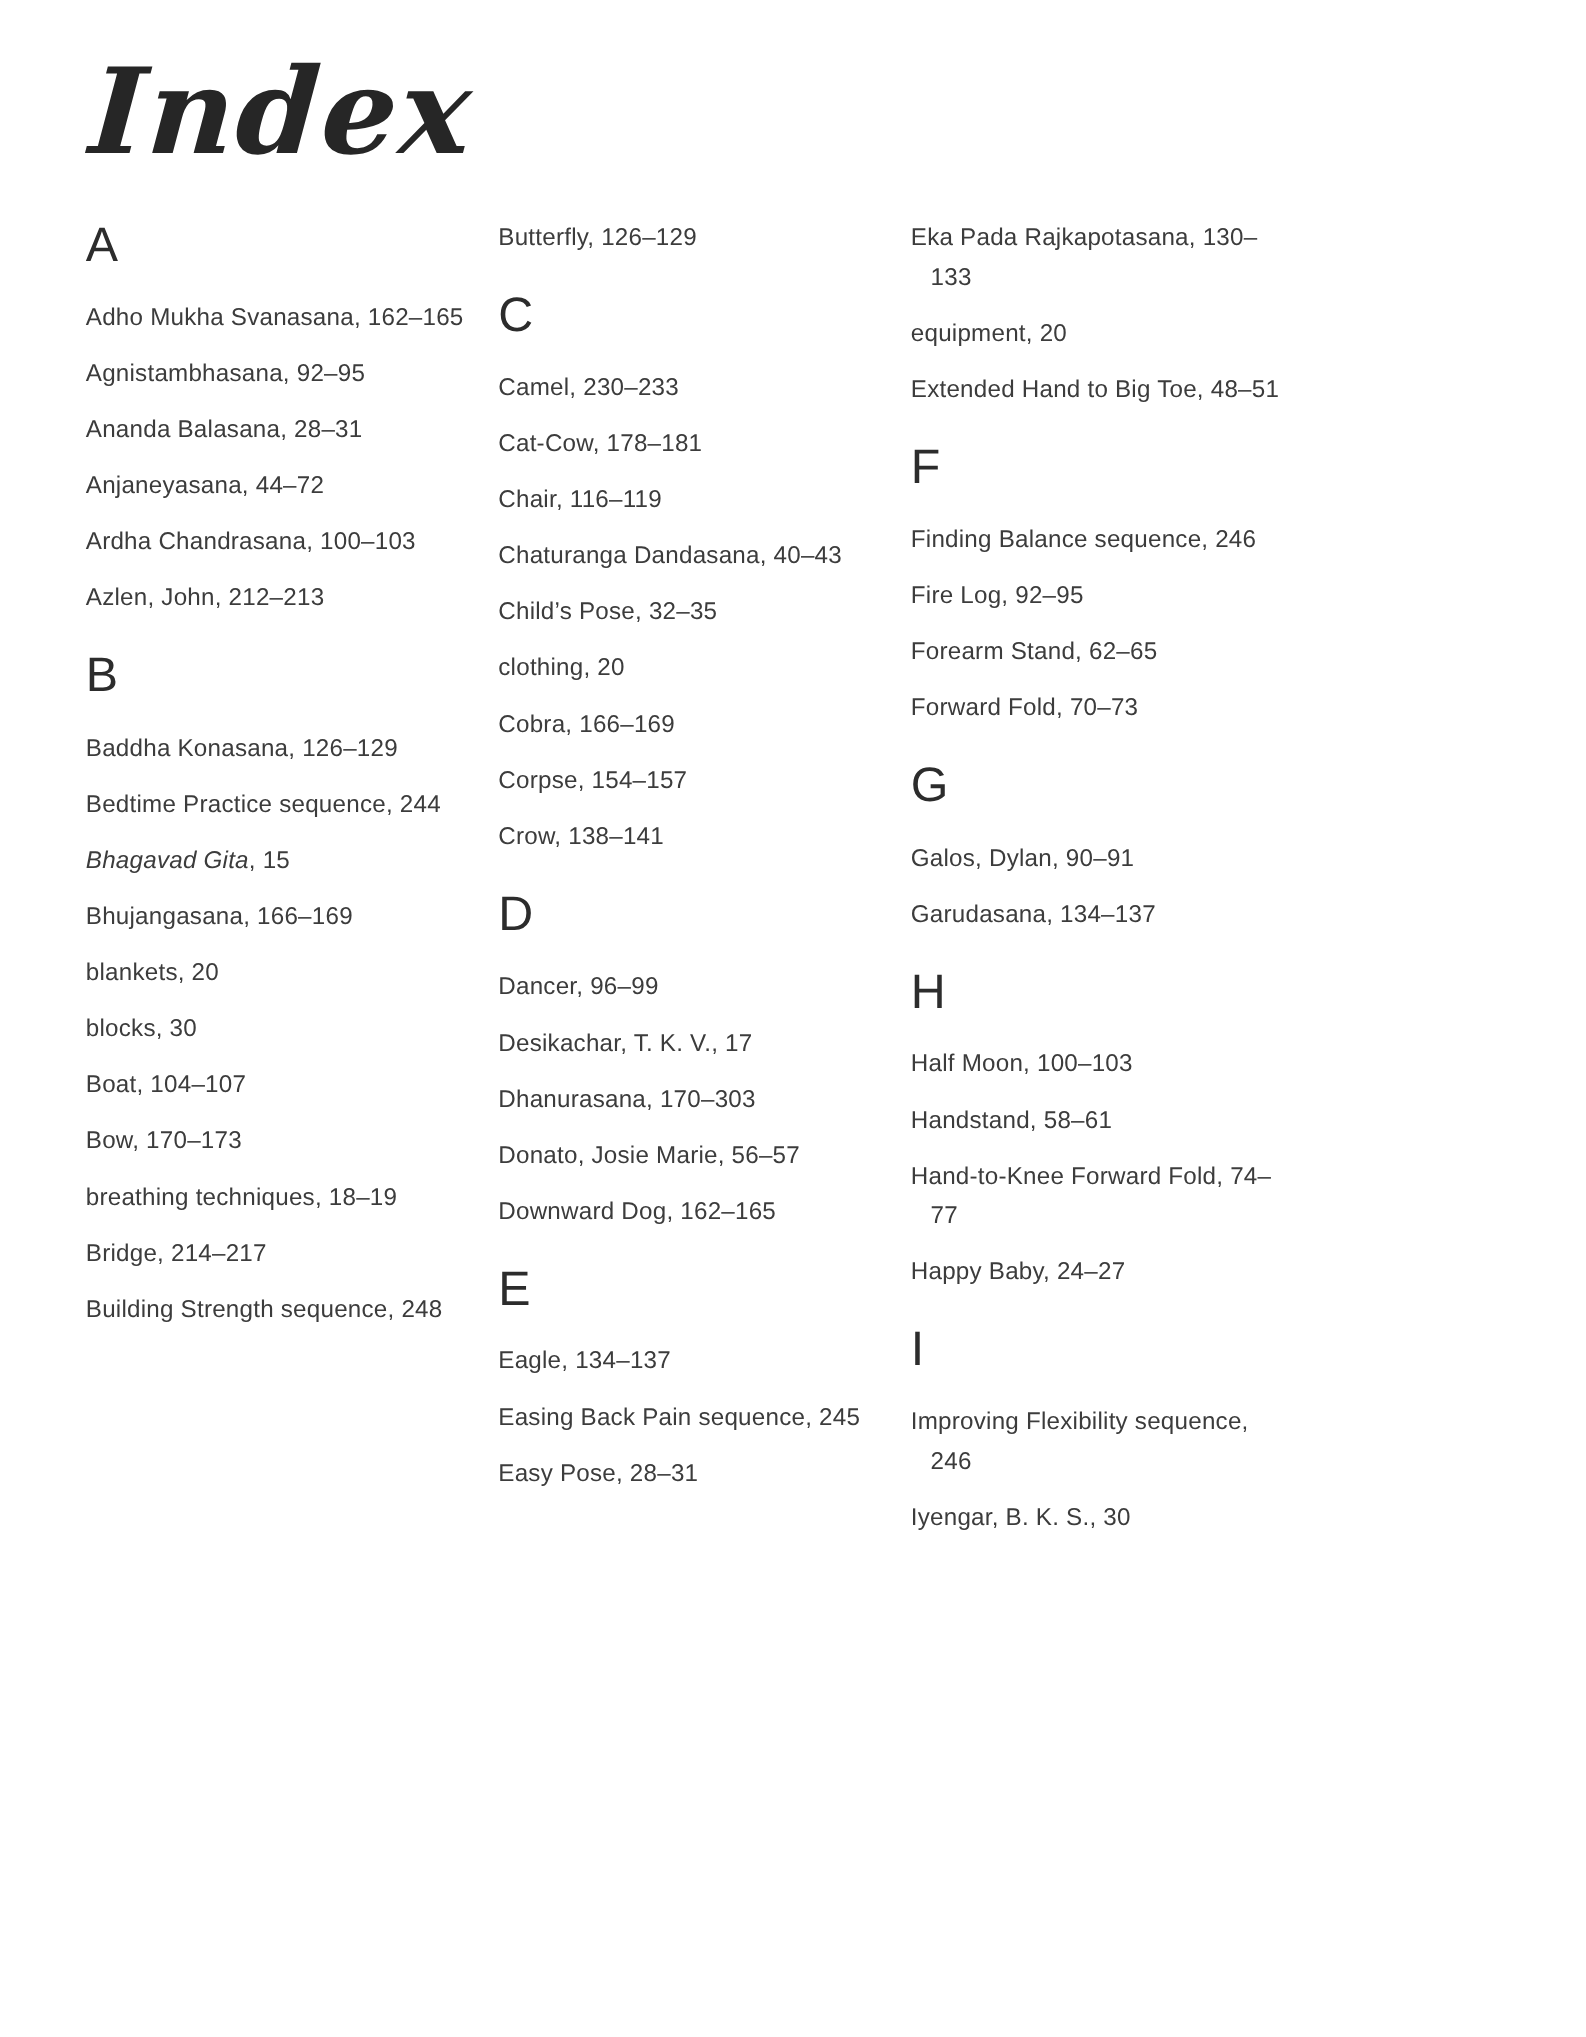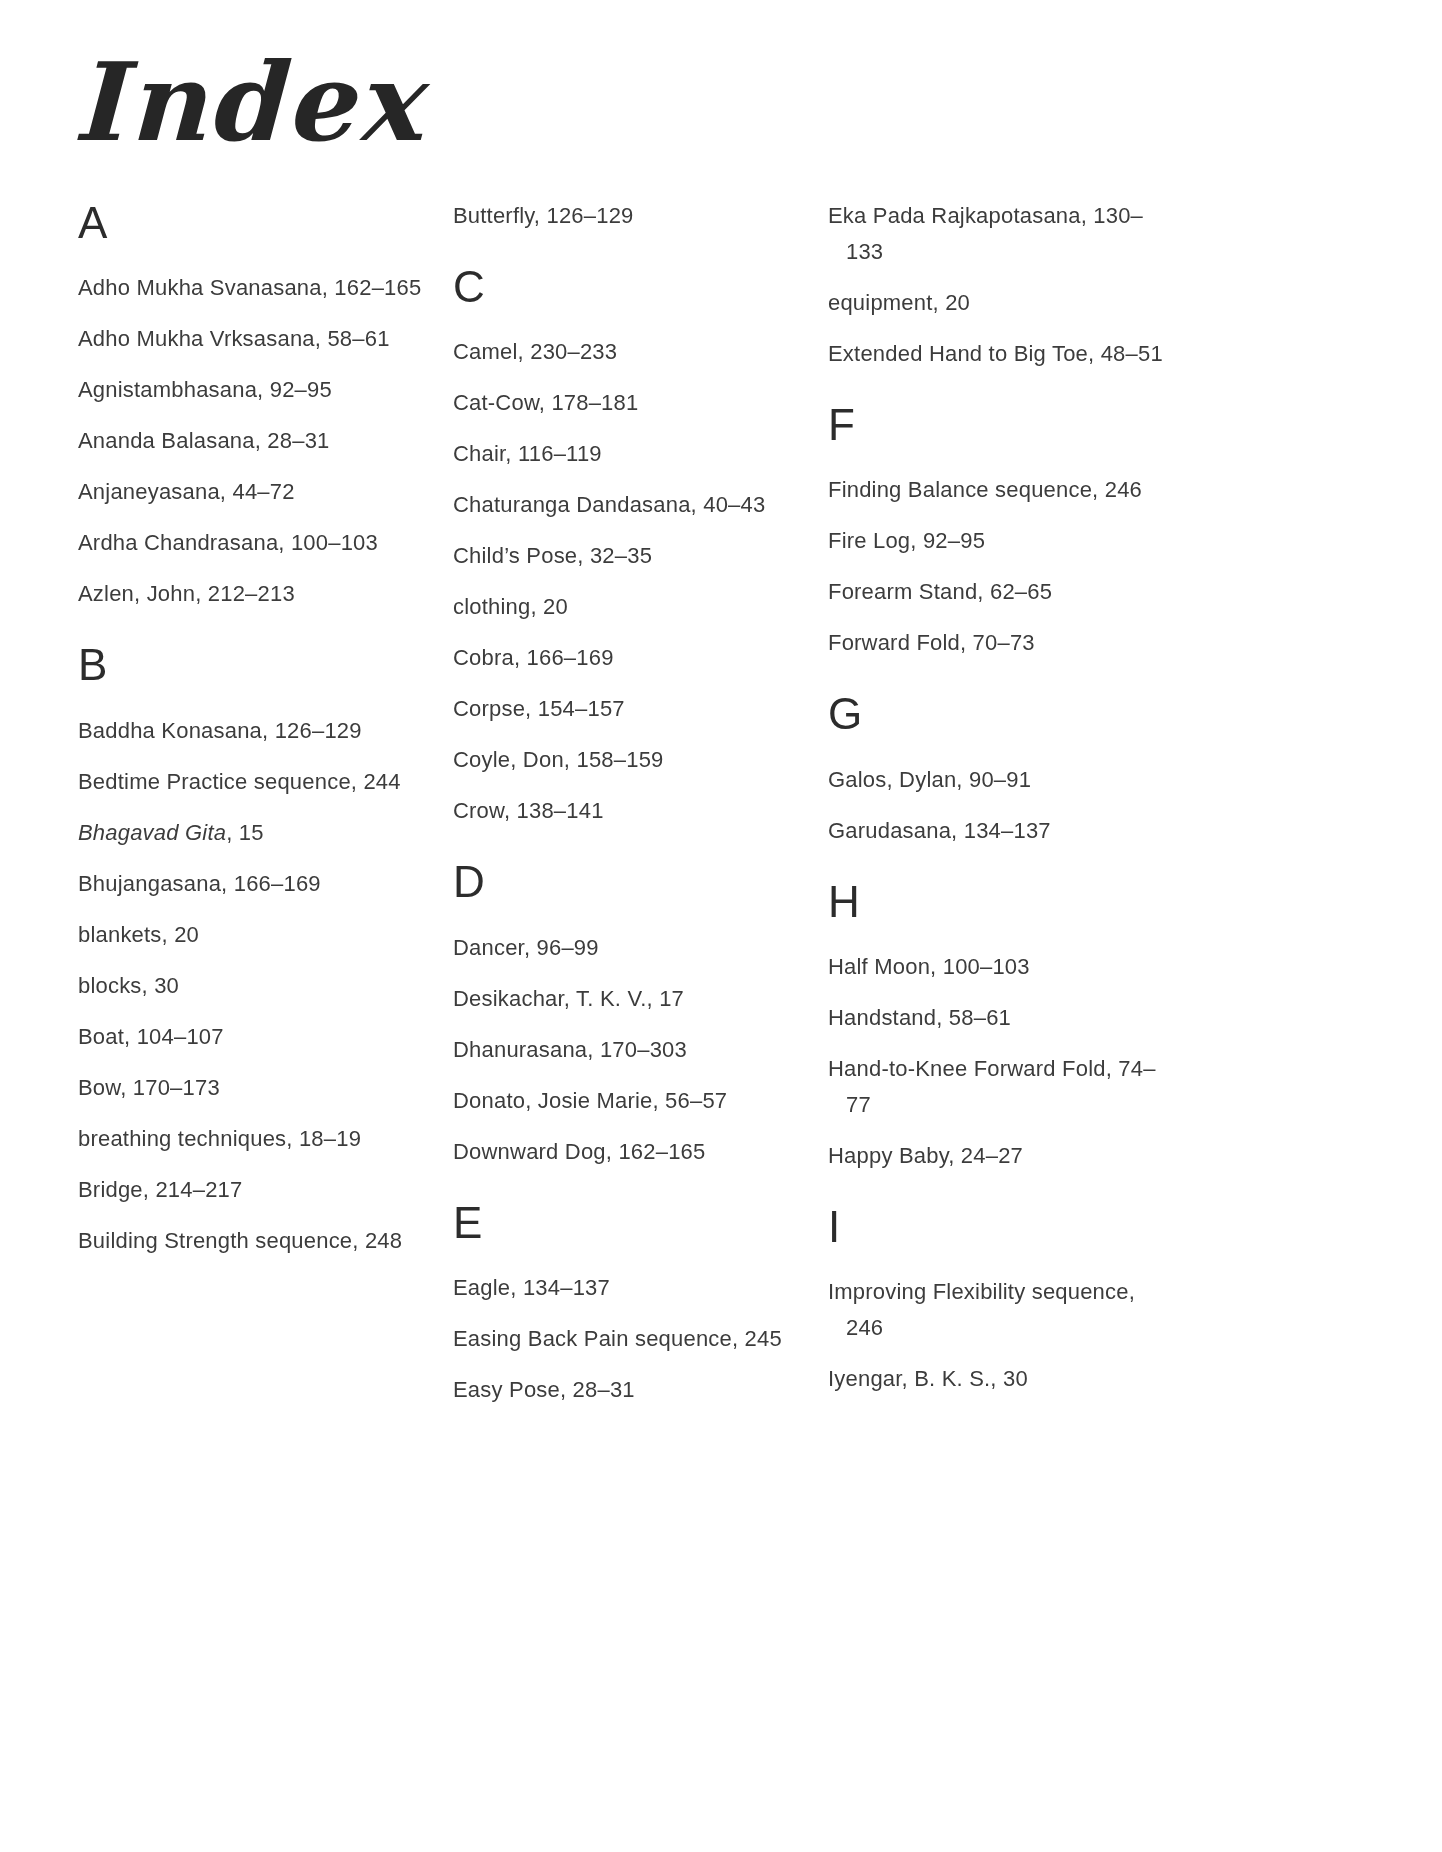--- a/index.html
+++ b/index.html
@@ -66,21 +66,20 @@
 </style>
 </head>
 <body>
 
 <div class="page">
   <h1 class="title">Index</h1>
   <div class="columns">
       <div class="col">
         <div class="letter">A</div>
         <div class="entry">Adho Mukha Svanasana, 162–165</div>
-        <div class="entry">Adho Mukha Vrksasana, 58–61</div>
         <div class="entry">Agnistambhasana, 92–95</div>
         <div class="entry">Ananda Balasana, 28–31</div>
         <div class="entry">Anjaneyasana, 44–72</div>
         <div class="entry">Ardha Chandrasana, 100–103</div>
         <div class="entry">Azlen, John, 212–213</div>
         <div class="letter">B</div>
         <div class="entry">Baddha Konasana, 126–129</div>
         <div class="entry">Bedtime Practice sequence, 244</div>
         <div class="entry"><i>Bhagavad Gita</i>, 15</div>
         <div class="entry">Bhujangasana, 166–169</div>
@@ -96,21 +95,20 @@
         <div class="entry">Butterfly, 126–129</div>
         <div class="letter">C</div>
         <div class="entry">Camel, 230–233</div>
         <div class="entry">Cat-Cow, 178–181</div>
         <div class="entry">Chair, 116–119</div>
         <div class="entry">Chaturanga Dandasana, 40–43</div>
         <div class="entry">Child’s Pose, 32–35</div>
         <div class="entry">clothing, 20</div>
         <div class="entry">Cobra, 166–169</div>
         <div class="entry">Corpse, 154–157</div>
-        <div class="entry">Coyle, Don, 158–159</div>
         <div class="entry">Crow, 138–141</div>
         <div class="letter">D</div>
         <div class="entry">Dancer, 96–99</div>
         <div class="entry">Desikachar, T. K. V., 17</div>
         <div class="entry">Dhanurasana, 170–303</div>
         <div class="entry">Donato, Josie Marie, 56–57</div>
         <div class="entry">Downward Dog, 162–165</div>
         <div class="letter">E</div>
         <div class="entry">Eagle, 134–137</div>
         <div class="entry">Easing Back Pain sequence, 245</div>

